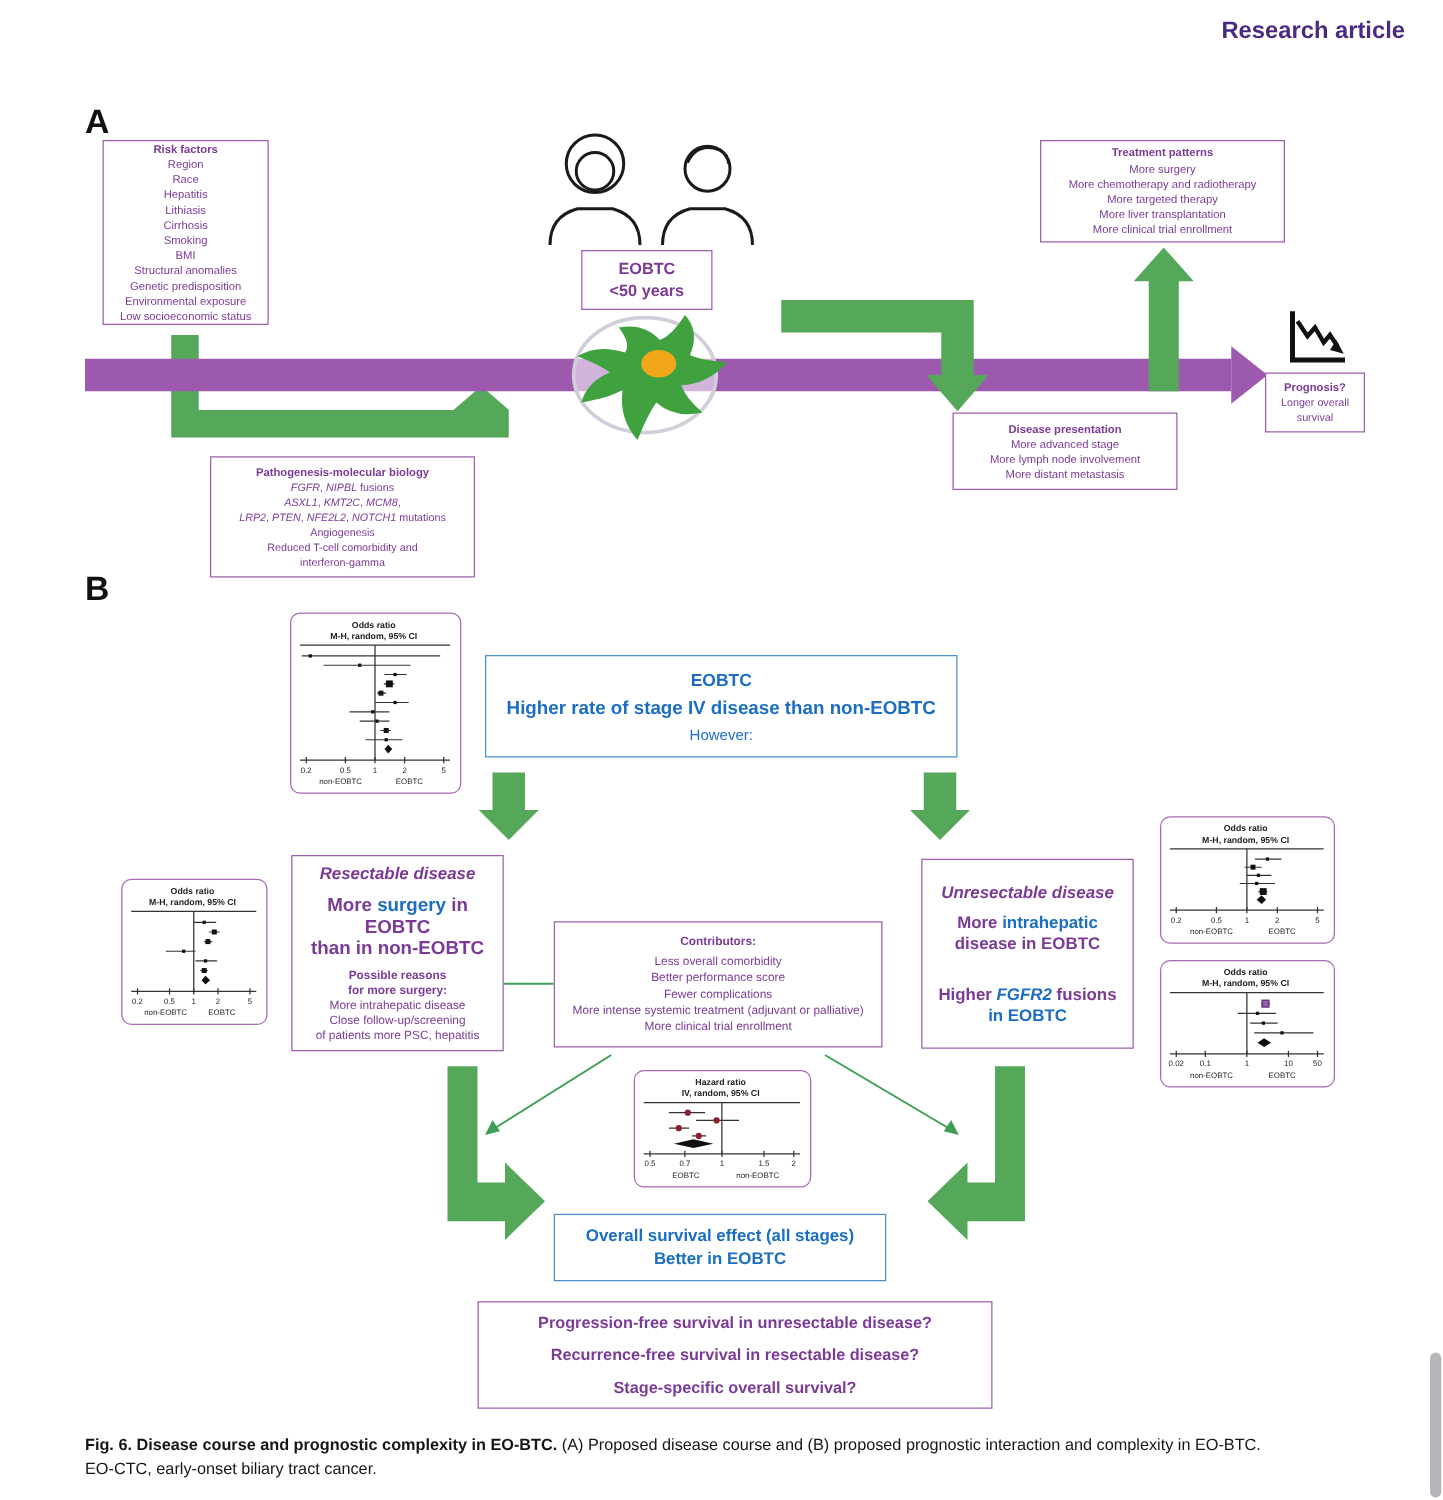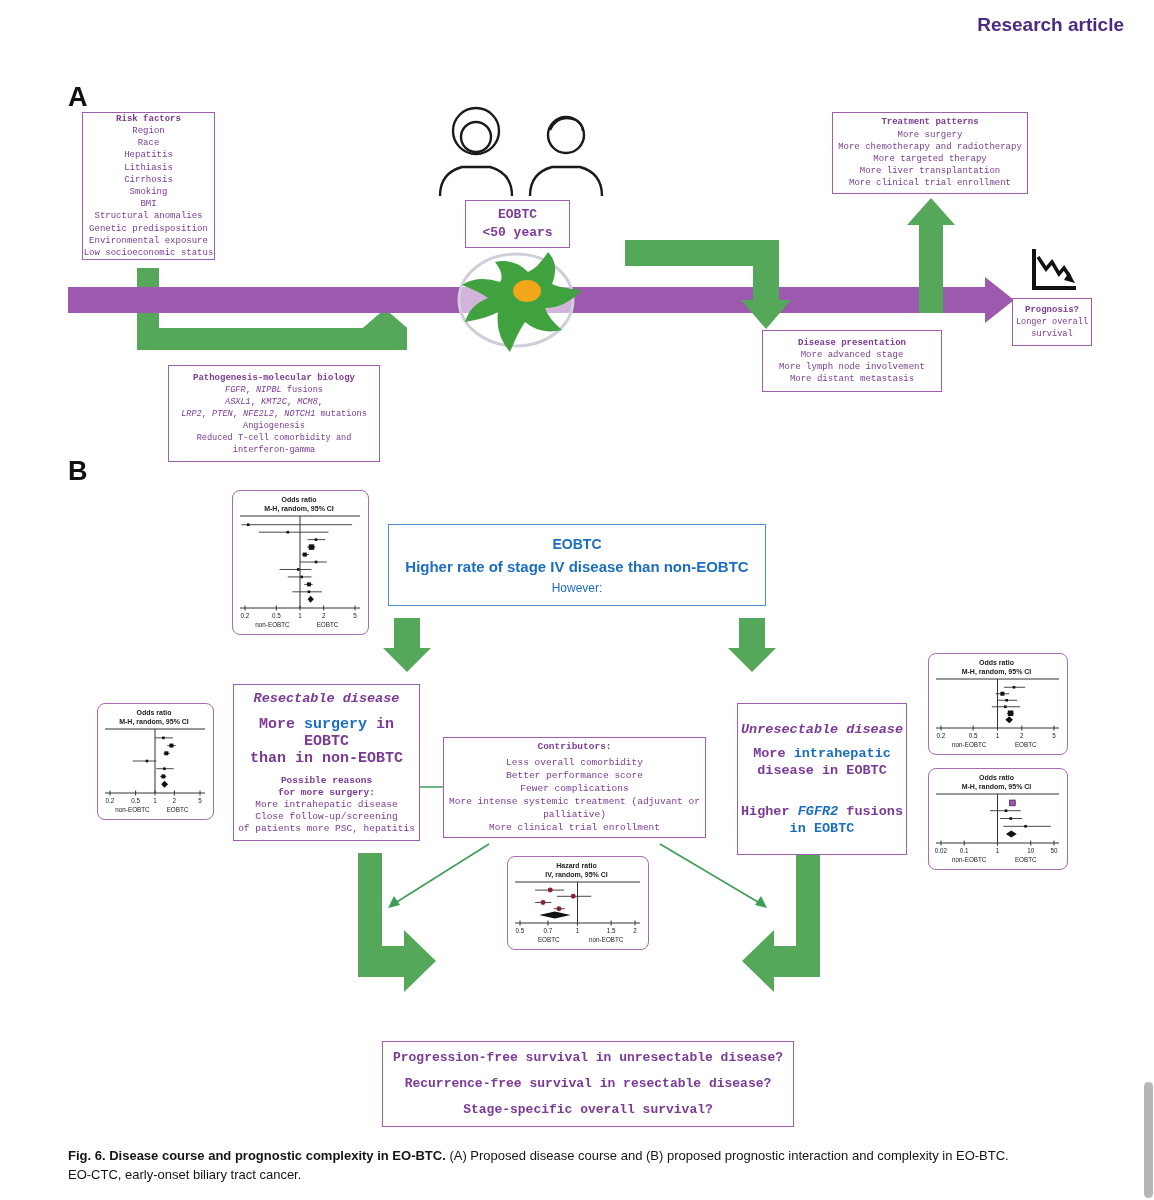--- a/index.html
+++ b/index.html
@@ -2,21 +2,21 @@
 <html><head>
 <meta charset="utf-8">
 <style>
   html,body{margin:0;padding:0;background:#ffffff;}
   #page{position:relative;width:1154px;height:1200px;background:#ffffff;overflow:hidden;
         font-family:"Liberation Sans",sans-serif;}
   .abs{position:absolute;}
   .hdr{font-size:19px;font-weight:bold;color:#4b2a82;}
   .panel-label{font-size:27px;font-weight:bold;color:#111;}
   .pbox{position:absolute;border:1.4px solid #9e5fae;background:#fff;color:#7b3a96;text-align:center;
-        display:flex;flex-direction:column;justify-content:center;box-sizing:border-box;font-family:Liberation Mono, monospace;}
+        display:flex;flex-direction:column;justify-content:center;box-sizing:border-box;}
   .pbox .bt{font-weight:bold;}
   .sm{font-size:9px;line-height:12.2px;}
   .xs{font-size:8.6px;line-height:12px;}
   .bluebox{position:absolute;border:1.6px solid #4a8fd0;background:#fff;color:#1b6ec2;text-align:center;
         display:flex;flex-direction:column;justify-content:center;box-sizing:border-box;}
   .chartbox{position:absolute;border:1.5px solid #a76ab5;border-radius:8px;background:#fff;box-sizing:border-box;overflow:hidden;}
   .it{font-style:italic;}
   .bd{font-weight:bold;}
   .qline{font-size:13px;font-weight:bold;line-height:26px;color:#7b3a96;}
   .caption{font-size:13px;line-height:19px;color:#151515;}
@@ -202,38 +202,38 @@
         <rect x="74.66588457015291" y="99.51818181818182" width="2.6" height="2.6" fill="#111111" stroke="none" stroke-width="0"></rect>
         <polygon points="74.62557861192676,108.27272727272727 77.50780421877896,104.77272727272727 80.85613000269258,108.27272727272727 77.50780421877896,111.77272727272727" fill="#111"></polygon>
       </svg></div>
 
   <div class="bluebox" style="left:388px;top:524px;width:378px;height:82px;">
     <div style="font-size:14px;font-weight:bold;margin-bottom:6px;">EOBTC</div>
     <div style="font-size:15px;font-weight:bold;margin-bottom:6px;">Higher rate of stage IV disease than non-EOBTC</div>
     <div style="font-size:12px;">However:</div>
   </div>
 
-  <div class="pbox" style="left:233px;top:684px;width:187px;height:157px;padding:6px 2px;">
+  <div class="pbox" style="left:233px;top:684px;width:170px;height:157px;padding:6px 2px;">
     <div style="font-size:13.5px;font-weight:bold;font-style:italic;margin-bottom:10px;">Resectable disease</div>
     <div style="font-size:15px;font-weight:bold;line-height:17px;margin-bottom:8px;">
         <div><span style="color: rgb(123, 58, 150);">More </span><span style="color: rgb(27, 110, 194);">surgery</span><span style="color: rgb(123, 58, 150);"> in EOBTC</span></div>
         <div><span style="color: rgb(123, 58, 150);">than in non-EOBTC</span></div>
       </div>
     <div class="bt" style="font-size:9.5px;line-height:12px;">
         <div>Possible reasons</div>
         <div>for more surgery:</div>
       </div>
     <div style="font-size:9.5px;line-height:12px;">
         <div>More intrahepatic disease</div>
         <div>Close follow-up/screening</div>
         <div>of patients more PSC, hepatitis</div>
       </div>
   </div>
 
-  <div class="pbox" style="left:737px;top:687px;width:170px;height:152px;padding:24px 2px;margin-top:16px;">
+  <div class="pbox" style="left:737px;top:687px;width:170px;height:152px;padding:24px 2px;">
     <div style="font-size:13.5px;font-weight:bold;font-style:italic;margin-bottom:8px;">Unresectable disease</div>
     <div style="font-size:13.5px;font-weight:bold;line-height:17px;margin-bottom:24px;">
         <div><span style="color: rgb(123, 58, 150);">More </span><span style="color: rgb(27, 110, 194);">intrahepatic</span></div>
         <div><span style="color: rgb(123, 58, 150);">disease in EOBTC</span></div>
       </div>
     <div style="font-size:13.5px;font-weight:bold;line-height:17px;">
         <div><span style="color: rgb(123, 58, 150);">Higher </span><span class="it" style="color: rgb(27, 110, 194);">FGFR2</span><span style="color: rgb(123, 58, 150);"> fusions</span></div>
         <div><span style="color: rgb(27, 110, 194);">in EOBTC</span></div>
       </div>
   </div>
@@ -362,20 +362,24 @@
         <circle cx="42.24895667088629" cy="33.1" r="2.48" fill="#8b2030"></circle>
         <line x1="48.88889667253261" y1="39.3" x2="83.2302444262592" y2="39.3" stroke="#333" stroke-width="0.9"></line>
         <circle cx="65.24496656698282" cy="39.3" r="2.48" fill="#8b2030"></circle>
         <line x1="27.12447833544314" y1="45.5" x2="43.39318122355432" y2="45.5" stroke="#333" stroke-width="0.9"></line>
         <circle cx="35.030930951064406" cy="45.5" r="2.48" fill="#8b2030"></circle>
         <line x1="45.63534379146648" y1="51.7" x2="56.98849248332396" y2="51.7" stroke="#333" stroke-width="0.9"></line>
         <circle cx="50.98913454397667" cy="51.7" r="2.48" fill="#8b2030"></circle>
         <polygon points="31.171864689198525,57.900000000000006 46.73410111095949,54.400000000000006 62.58308156123157,57.900000000000006 46.73410111095949,61.400000000000006" fill="#111"></polygon>
       </svg></div>
 
+  <div class="bluebox" style="left:443px;top:971px;width:266px;height:54px;font-size:13.5px;font-weight:bold;line-height:18px;">
+    <div>Overall survival effect (all stages)</div>
+    <div>Better in EOBTC</div>
+  </div>
 
   <div class="pbox" style="left:382px;top:1041px;width:412px;height:86px;">
     <div class="qline">
         <div>Progression-free survival in unresectable disease?</div>
         <div>Recurrence-free survival in resectable disease?</div>
         <div>Stage-specific overall survival?</div>
       </div>
   </div>
 
   <div class="abs caption" style="left:68px;top:1146px;width:1058px;">

